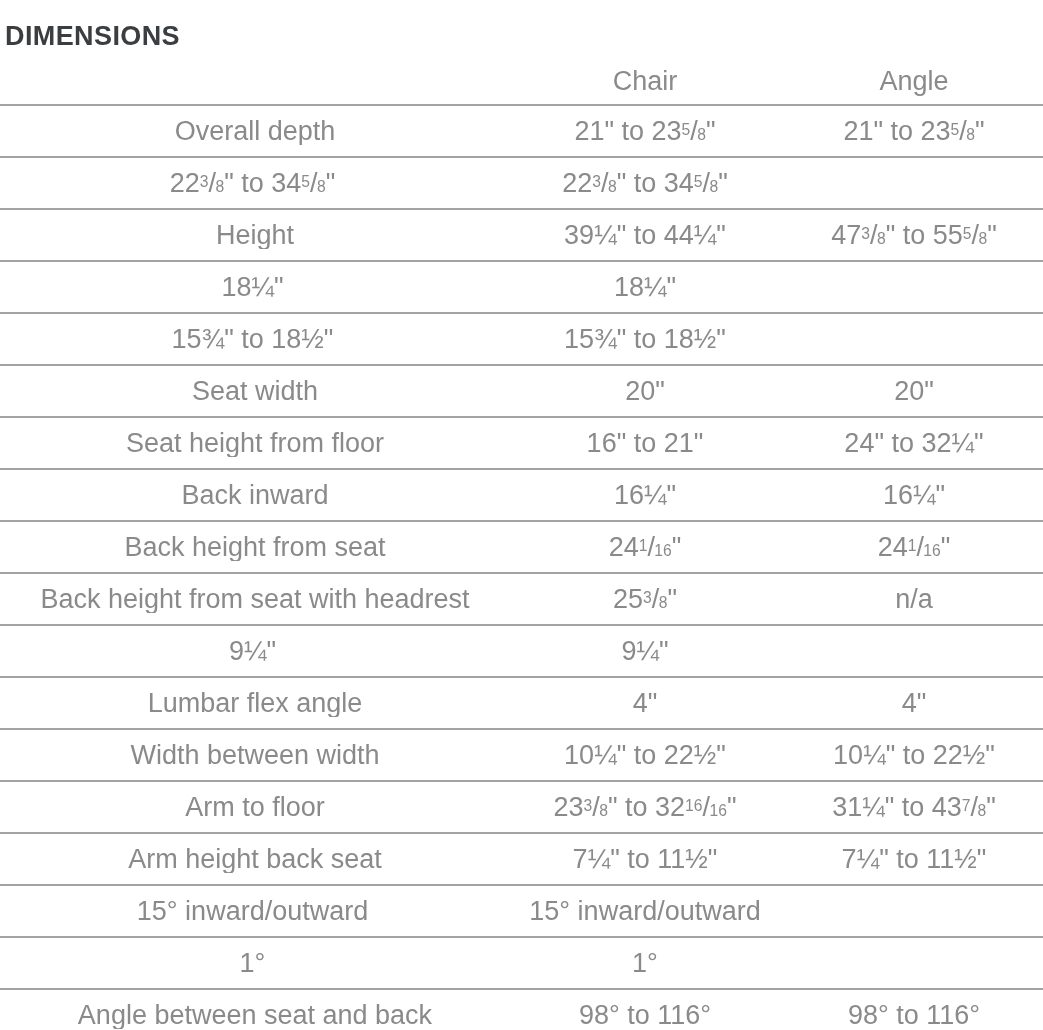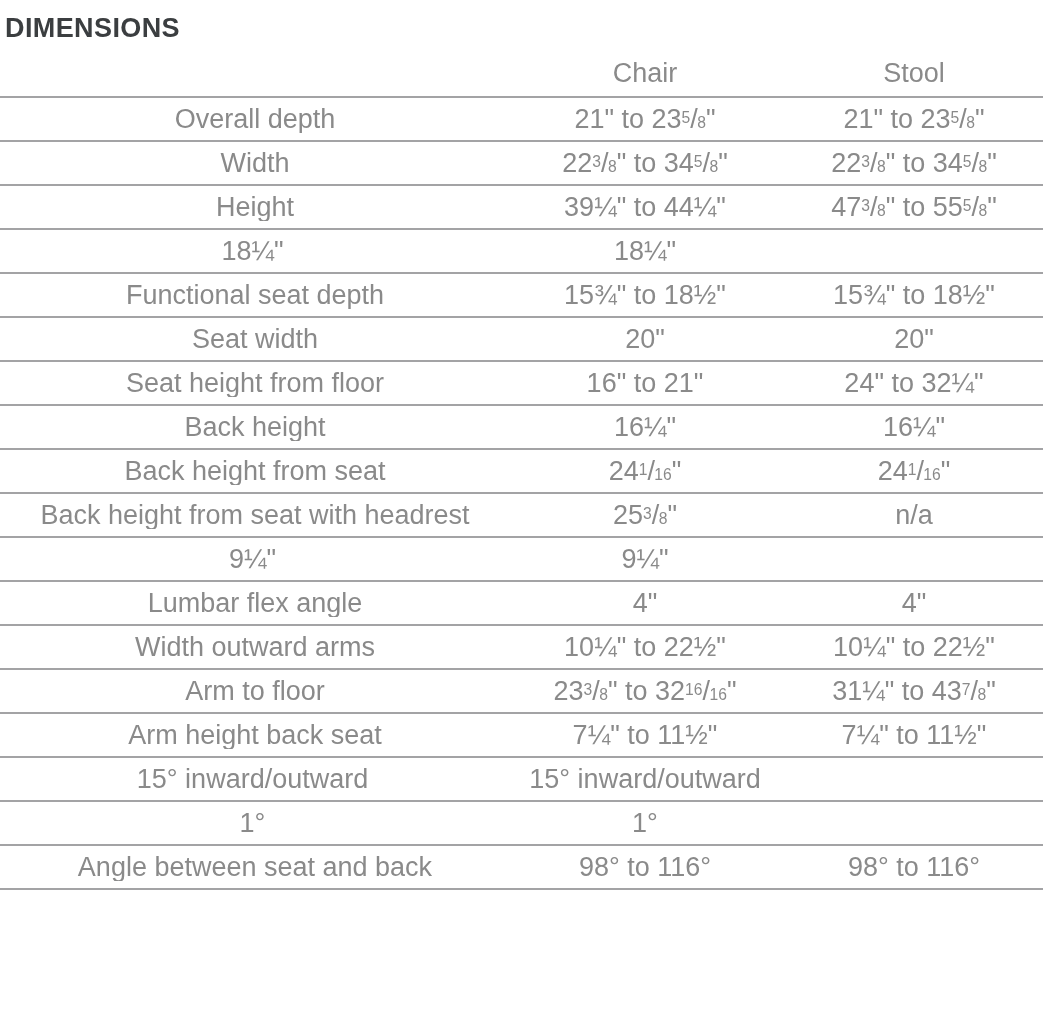--- a/index.html
+++ b/index.html
@@ -5,41 +5,41 @@
   html, body {
     margin: 0;
     padding: 0;
     background: #ffffff;
   }
   .page {
     width: 1043px;
     height: 1030px;
     overflow: hidden;
     box-sizing: border-box;
-    padding-top: 12px;
+    padding-top: 20px;
     background: #ffffff;
     font-family: "Liberation Sans", sans-serif;
   }
   .page-title {
     margin: 0 0 0 5px;
     font-size: 27px;
     line-height: 32px;
     font-weight: bold;
     letter-spacing: 0.4px;
     color: #3b3e40;
   }
   .dim-table {
     width: 100%;
     text-align: center;
   }
   .row {
     display: grid;
     grid-template-columns: 505px 280px 1fr;
     align-items: center;
-    height: 44px;
+    height: 52px;
     box-sizing: border-box;
     border-bottom: 2px solid #a3a3a5;
   }
   .row.header-row {
     height: 54px;
     align-items: end;
   }
   .row.header-row .cell {
     padding-bottom: 9px;
   }
@@ -70,66 +70,64 @@
 <body>
 
 <div class="page">
   <h1 class="page-title">DIMENSIONS</h1>
 
   <div class="dim-table">
 
     <div class="row header-row">
       <div class="cell label"></div>
       <div class="cell">Chair</div>
-      <div class="cell">Stool</div>
+      <div class="cell">Angle</div>
     </div>
 
     <div class="row">
       <div class="cell label">Overall depth</div>
       <div class="cell">21" to 23<span class="frac-num">5</span><span class="frac-slash">/</span><span class="frac-den">8</span>"</div>
       <div class="cell">21" to 23<span class="frac-num">5</span><span class="frac-slash">/</span><span class="frac-den">8</span>"</div>
     </div>
 
     <div class="row">
-      <div class="cell label">Width</div>
       <div class="cell">22<span class="frac-num">3</span><span class="frac-slash">/</span><span class="frac-den">8</span>" to 34<span class="frac-num">5</span><span class="frac-slash">/</span><span class="frac-den">8</span>"</div>
       <div class="cell">22<span class="frac-num">3</span><span class="frac-slash">/</span><span class="frac-den">8</span>" to 34<span class="frac-num">5</span><span class="frac-slash">/</span><span class="frac-den">8</span>"</div>
     </div>
 
     <div class="row">
       <div class="cell label">Height</div>
       <div class="cell">39¼" to 44¼"</div>
       <div class="cell">47<span class="frac-num">3</span><span class="frac-slash">/</span><span class="frac-den">8</span>" to 55<span class="frac-num">5</span><span class="frac-slash">/</span><span class="frac-den">8</span>"</div>
     </div>
 
     <div class="row">
       <div class="cell">18¼"</div>
       <div class="cell">18¼"</div>
     </div>
 
     <div class="row">
-      <div class="cell label">Functional seat depth</div>
       <div class="cell">15¾" to 18½"</div>
       <div class="cell">15¾" to 18½"</div>
     </div>
 
     <div class="row">
       <div class="cell label">Seat width</div>
       <div class="cell">20"</div>
       <div class="cell">20"</div>
     </div>
 
     <div class="row">
       <div class="cell label">Seat height from floor</div>
       <div class="cell">16" to 21"</div>
       <div class="cell">24" to 32¼"</div>
     </div>
 
     <div class="row">
-      <div class="cell label">Back height</div>
+      <div class="cell label">Back inward</div>
       <div class="cell">16¼"</div>
       <div class="cell">16¼"</div>
     </div>
 
     <div class="row">
       <div class="cell label">Back height from seat</div>
       <div class="cell">24<span class="frac-num">1</span><span class="frac-slash">/</span><span class="frac-den">16</span>"</div>
       <div class="cell">24<span class="frac-num">1</span><span class="frac-slash">/</span><span class="frac-den">16</span>"</div>
     </div>
 
@@ -144,21 +142,21 @@
       <div class="cell">9¼"</div>
     </div>
 
     <div class="row">
       <div class="cell label">Lumbar flex angle</div>
       <div class="cell">4"</div>
       <div class="cell">4"</div>
     </div>
 
     <div class="row">
-      <div class="cell label">Width outward arms</div>
+      <div class="cell label">Width between width</div>
       <div class="cell">10¼" to 22½"</div>
       <div class="cell">10¼" to 22½"</div>
     </div>
 
     <div class="row">
       <div class="cell label">Arm to floor</div>
       <div class="cell">23<span class="frac-num">3</span><span class="frac-slash">/</span><span class="frac-den">8</span>" to 32<span class="frac-num">16</span><span class="frac-slash">/</span><span class="frac-den">16</span>"</div>
       <div class="cell">31¼" to 43<span class="frac-num">7</span><span class="frac-slash">/</span><span class="frac-den">8</span>"</div>
     </div>
 

